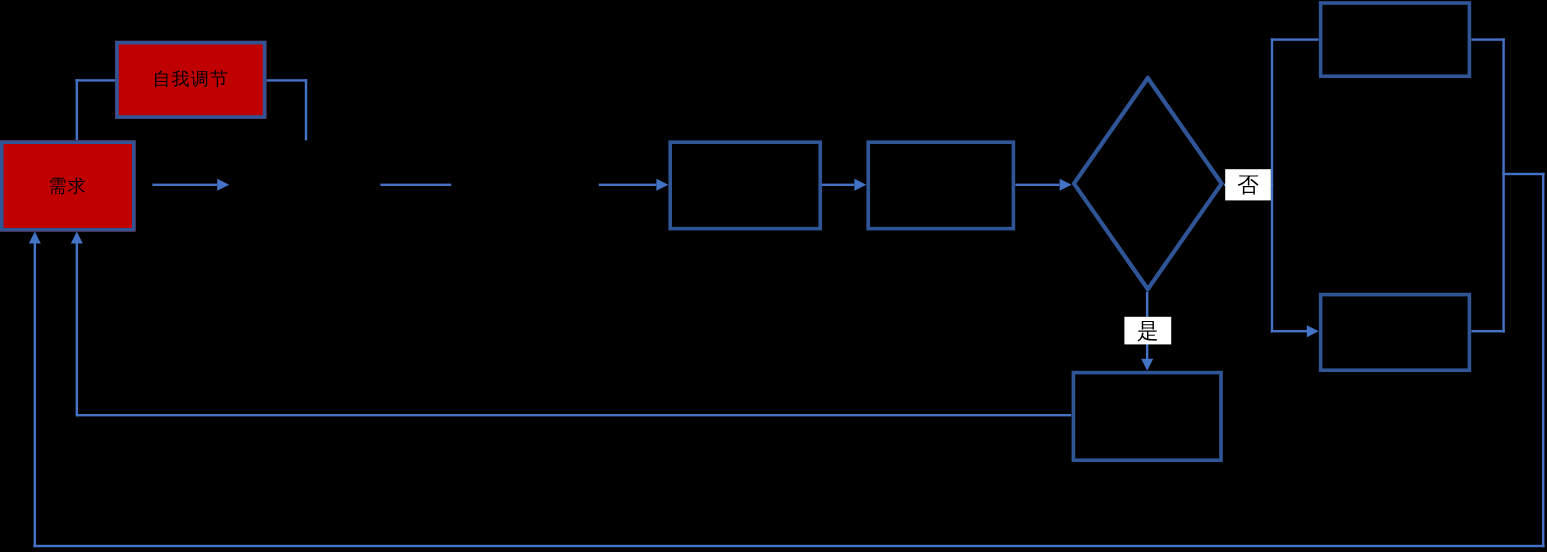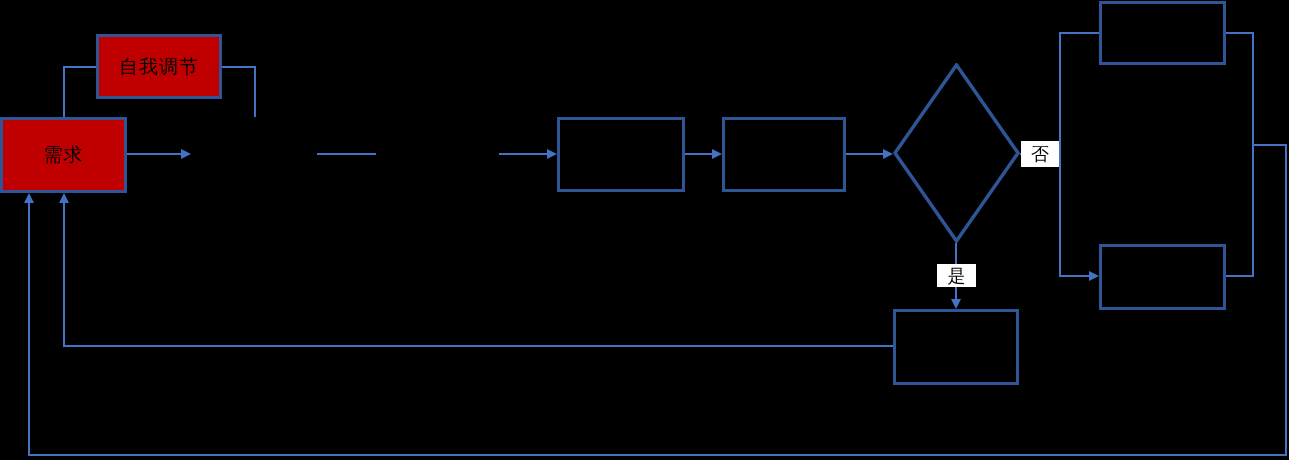--- a/index.html
+++ b/index.html
@@ -41,21 +41,21 @@
     border-top: 10px solid var(--connector, #4472C4);
   }
   
   .node {
     position: absolute;
     box-sizing: border-box;
     border: 3px solid var(--node-border, #2F5597);
     display: flex;
     align-items: center;
     justify-content: center;
-    font-size: 19px;
+    font-size: 15px;
     letter-spacing: 1px;
     color: var(--text, #000000);
     z-index: 2;
   }
   .node.red   { background: var(--node-fill-red, #C00000); }
   .node.white { background: var(--node-fill-white, #FFFFFF); border-color: var(--goal-border, #203864); }
   .node.empty { background: var(--node-fill-empty, #000000); }
   .diamond-wrap { position: absolute; z-index: 2; }
   
   .edge-label {
@@ -121,21 +121,21 @@
   <div class="line v" style="left:63px; top:202px; height:145px;"></div>
   <div class="arr u" style="left:59px; top:193px;"></div>
 
   <div class="line v" style="left:955px; top:243px; height:57px;"></div>
   <div class="arr d" style="left:951px; top:299px;"></div>
 
   <div class="node red" style="left:96px; top:34px; width:126px; height:65px;">
     <span>自我调节</span>
   </div>
 
-  <div class="node red" style="left:0px; top:117px; width:127px; height:76px;">
+  <div class="node red" style="left:0px; top:117px; width:113px; height:76px;">
     <span>需求</span>
   </div>
 
 
 
   <div class="node empty" style="left:557px; top:117px; width:128px; height:75px;">
     <span></span>
   </div>
 
   <div class="node empty" style="left:722px; top:117px; width:124px; height:75px;">

